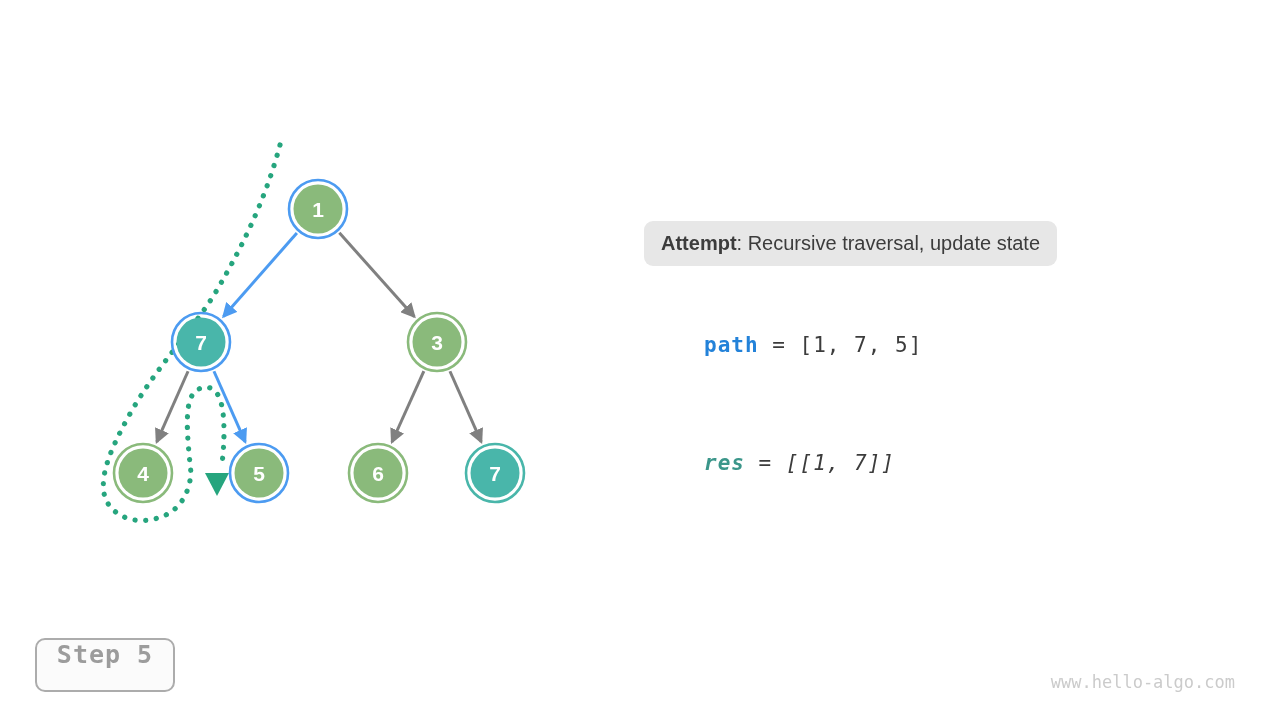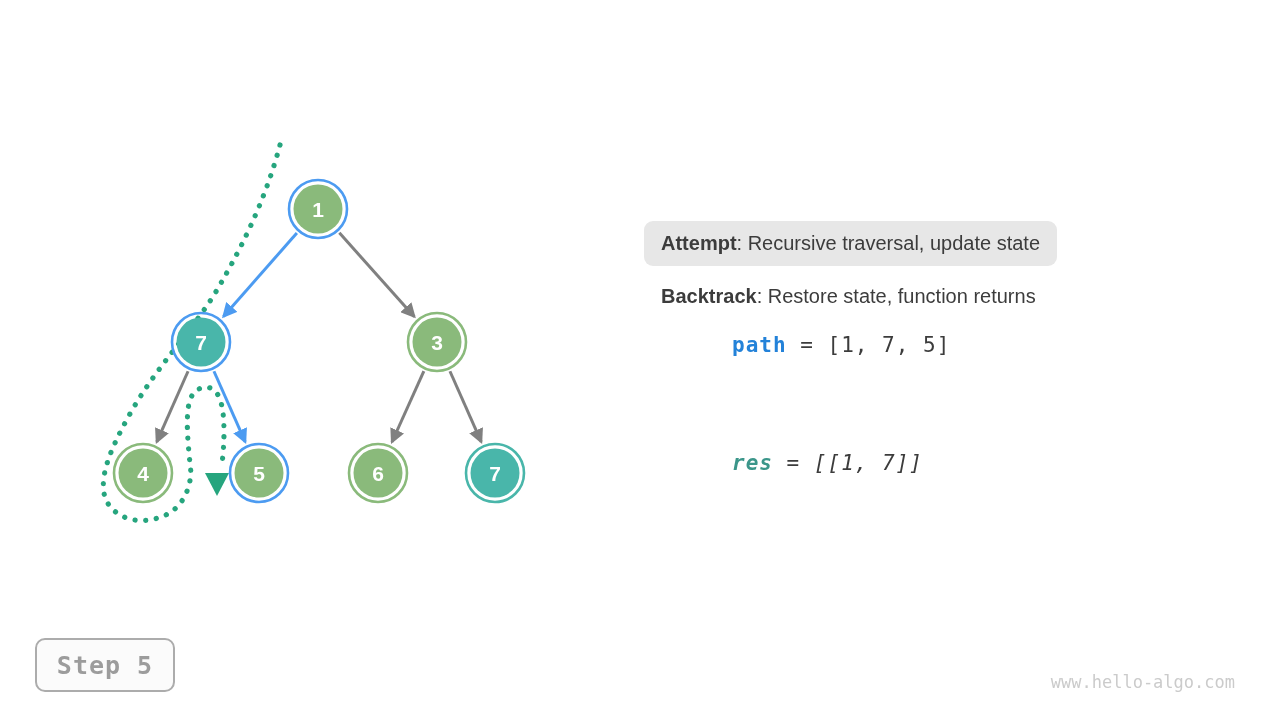--- a/index.html
+++ b/index.html
@@ -15,27 +15,27 @@
     display:inline-block;background:var(--chip_bg);border-radius:9px;
     padding:9px 17px;margin-left:-17px;
   }
   .backtrack-row{margin-top:17px;}
   .code-line{
     font-family:"DejaVu Sans Mono",monospace;font-size:21px;line-height:24px;
     color:var(--text_dark);white-space:pre;letter-spacing:1px;font-weight:500;
   }
   .code-path{position:absolute;left:704px;top:333px;}
   .code-res{position:absolute;left:704px;top:451px;font-style:italic;}
-  .code-var{font-weight:700;margin-left:28px;}
+  .code-var{font-weight:700;}
   .code-var.blue{color:var(--code_blue);}
   .code-var.teal{color:var(--code_teal);}
   .step-box{
     position:absolute;left:35px;top:638px;width:140px;height:54px;
     border:2px solid var(--step_border);border-radius:10px;background:#fbfbfb;
-    display:flex;align-items:center;justify-content:center;
+    display:flex;align-items:flex-start;justify-content:center;
     font-family:"DejaVu Sans Mono",monospace;font-weight:700;font-size:25px;
     color:var(--step_text);letter-spacing:1px;box-sizing:border-box;
   }
   .watermark{
     position:absolute;right:45px;top:672px;
     font-family:"DejaVu Sans Mono",monospace;font-size:17px;color:var(--watermark);
   }
 </style>
 </head>
 <body>
@@ -93,21 +93,20 @@
         <circle cx="495" cy="473" r="29" fill="none" stroke="#49B6AA" stroke-width="2.6"></circle>
         <circle cx="495" cy="473" r="24.5" fill="#49B6AA"></circle>
         <text x="495" y="473" dy="7.5" text-anchor="middle" fill="#FFFFFF" font-family="&quot;Liberation Sans&quot;,sans-serif" font-size="21" font-weight="bold">7</text>
       </g>
     </svg>
 
   <div class="panel">
     <div class="caption">
       <span class="attempt-chip"><b>Attempt</b><span>: Recursive traversal, update state</span></span>
     </div>
-    <div class="caption backtrack-row"><b>Backtrack</b><span>: Restore state, function returns</span></div>
   </div>
 
   <div class="code-line code-path"><span class="code-var blue">path</span><span> = [1, 7, 5]</span></div>
 
   <div class="code-line code-res"><span class="code-var teal">res</span><span> = [[1, 7]]</span></div>
 
   <div class="step-box">
       <span>Step 5</span>
     </div>
 

